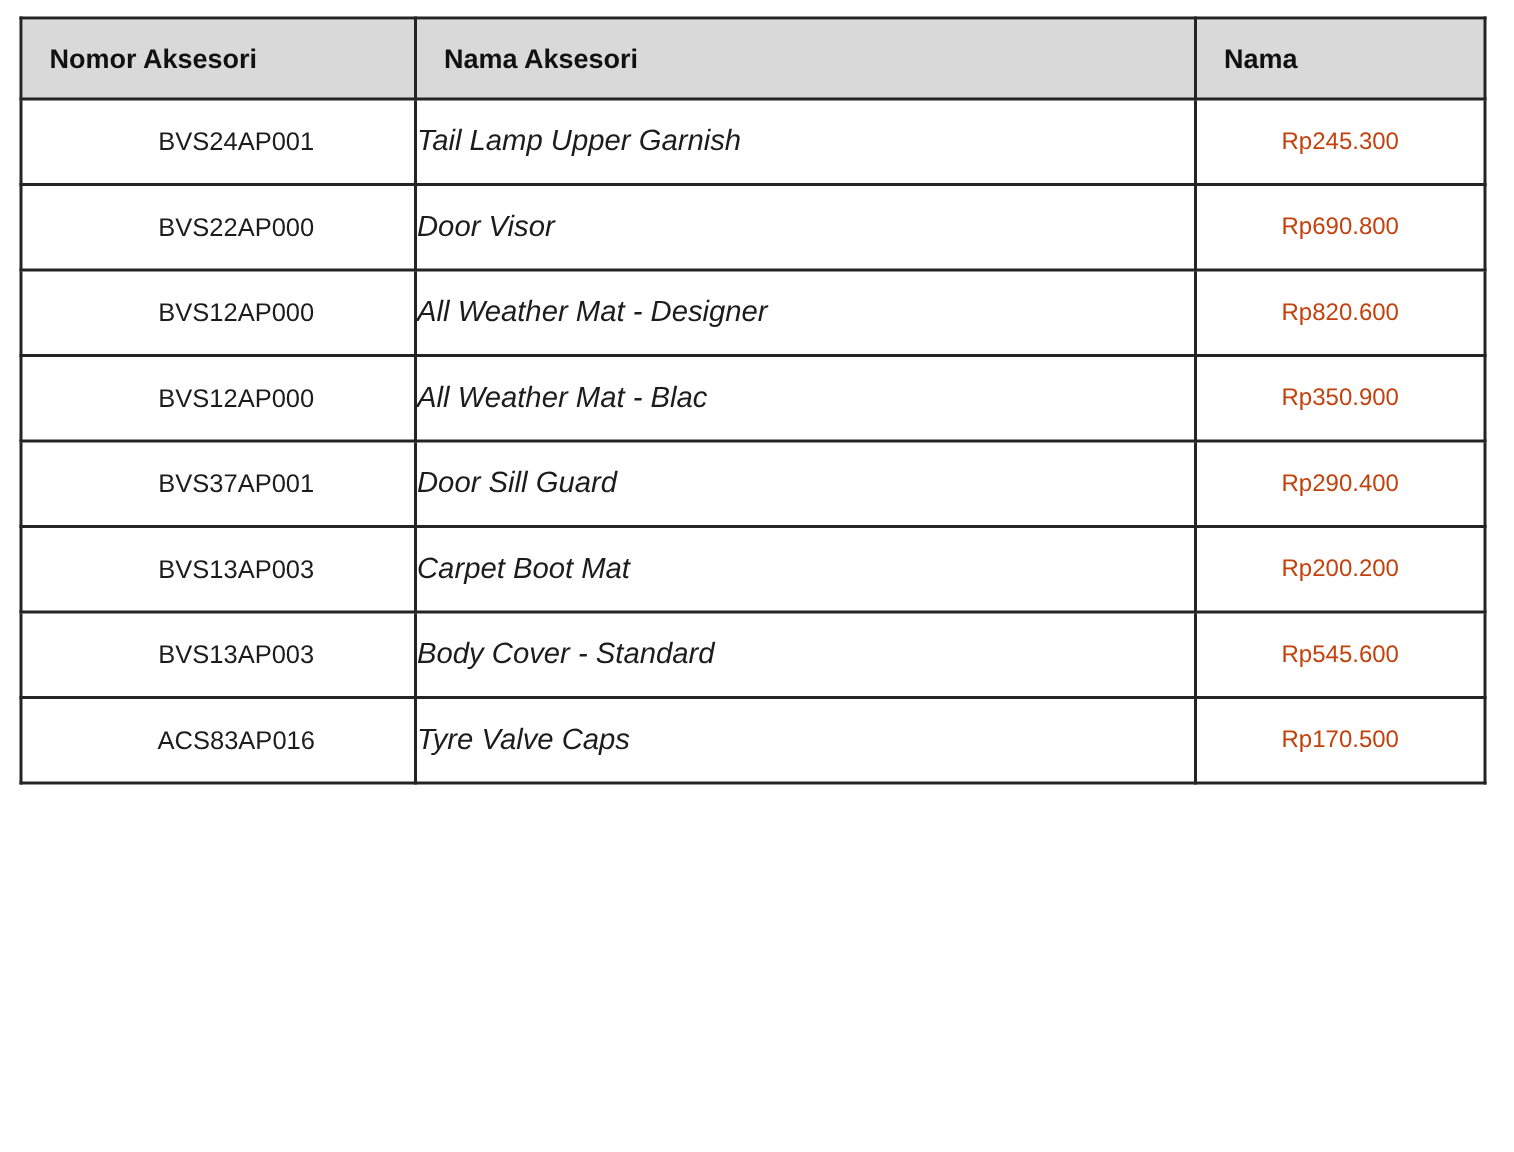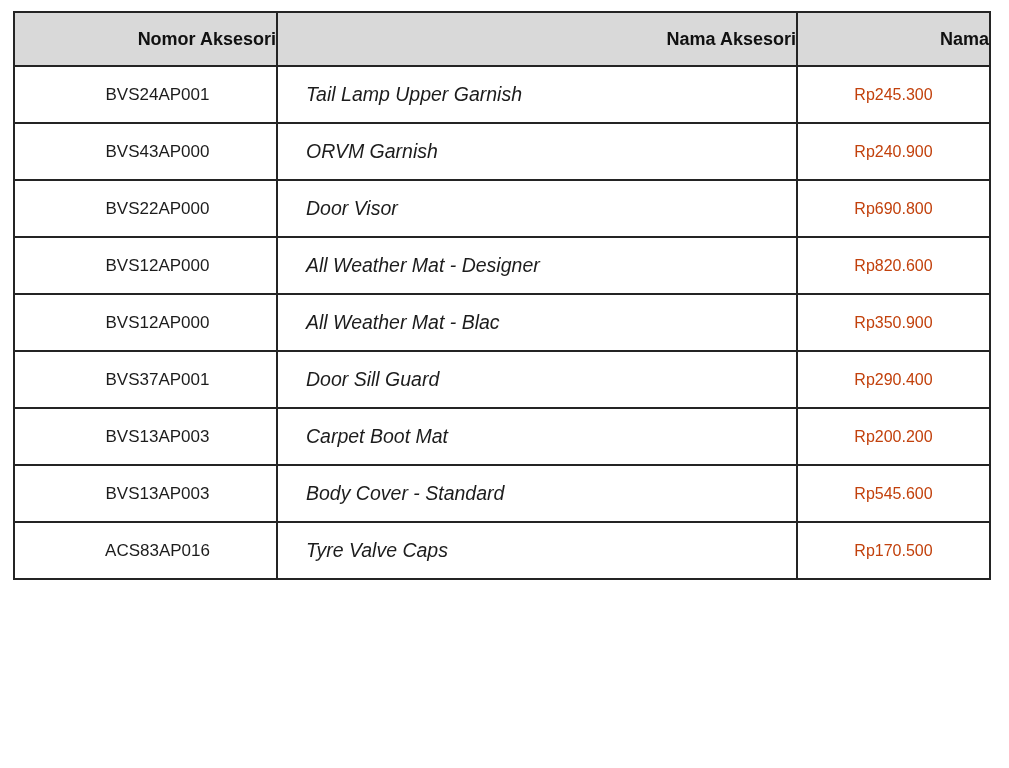--- a/index.html
+++ b/index.html
@@ -33,32 +33,33 @@
     vertical-align: middle;
     overflow: hidden;
     white-space: nowrap;
   }
   .price-table thead tr { height: 54px; }
   .price-table tbody tr { height: 57px; }
   .price-table th {
     background: #d9d9d9;
     font-weight: bold;
     font-size: 18px;
-    text-align: right;
+    text-align: left;
     color: #111;
+    padding-left: 18px;
   }
   td.nomor {
     text-align: center;
     font-size: 17px;
     color: #1c1c1c;
     padding-left: 24px;
   }
   td.nama {
     text-align: left;
-    padding-left: 28px;
+    padding-left: 0;
     font-style: italic;
     font-size: 19.5px;
     color: #1c1c1c;
   }
   td.harga {
     text-align: center;
     font-size: 16px;
     color: #c2410c;
   }
 </style>
@@ -77,25 +78,20 @@
         <th>Nomor Aksesori</th>
         <th>Nama Aksesori</th>
         <th>Nama</th>
       </tr>
     </thead>
     <tbody>
       <tr>
         <td class="nomor">BVS24AP001</td>
         <td class="nama">Tail Lamp Upper Garnish</td>
         <td class="harga">Rp245.300</td>
-      </tr>
-      <tr>
-        <td class="nomor">BVS43AP000</td>
-        <td class="nama">ORVM Garnish</td>
-        <td class="harga">Rp240.900</td>
       </tr>
       <tr>
         <td class="nomor">BVS22AP000</td>
         <td class="nama">Door Visor</td>
         <td class="harga">Rp690.800</td>
       </tr>
       <tr>
         <td class="nomor">BVS12AP000</td>
         <td class="nama">All Weather Mat - Designer</td>
         <td class="harga">Rp820.600</td>

